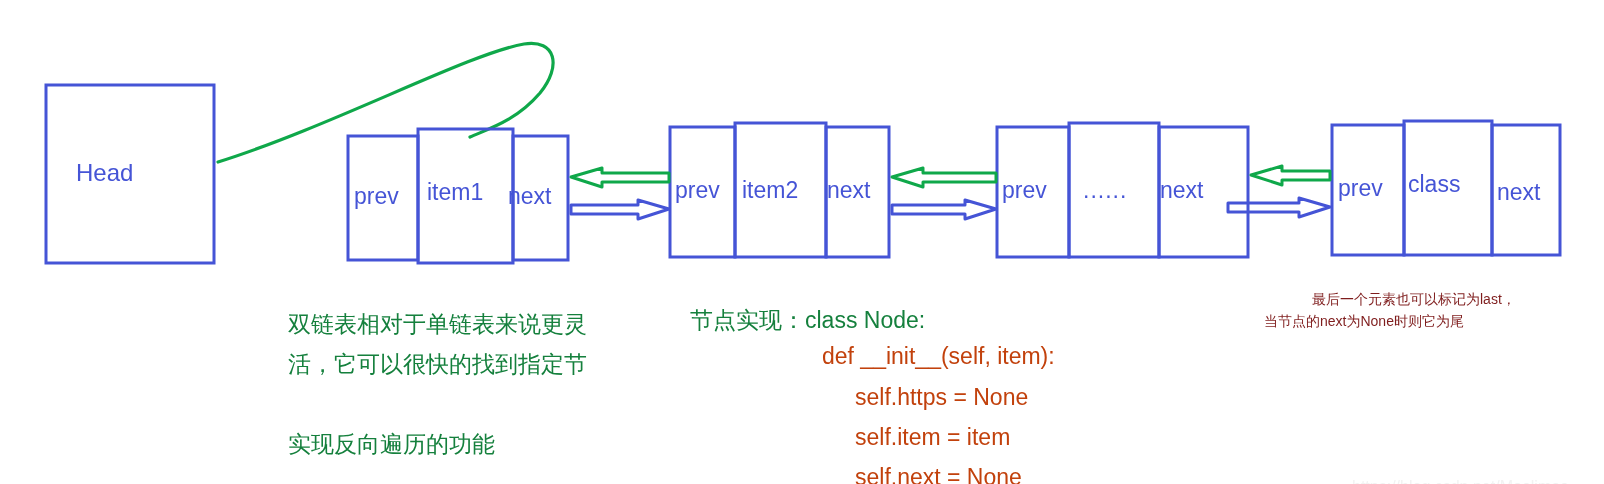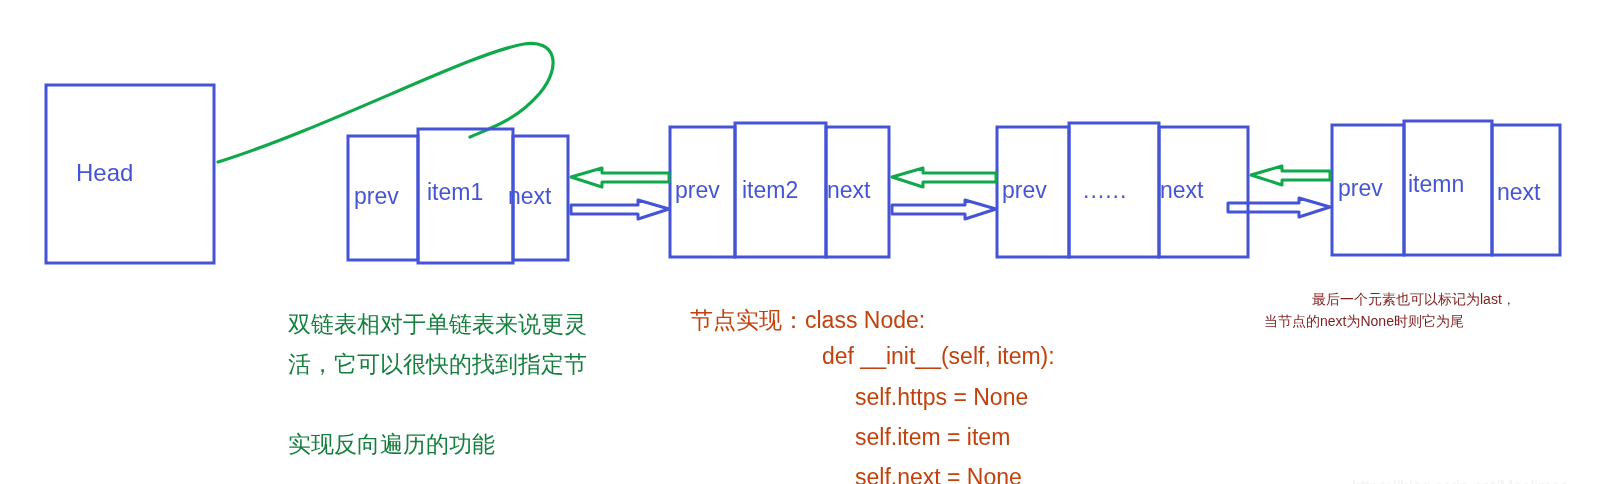--- a/index.html
+++ b/index.html
@@ -46,21 +46,21 @@
   .note {
     position: absolute;
     white-space: pre;
     line-height: 1.52;
   }
   .note-red {
     color: #15803d;
     font-size: 23px;
   }
   .note-green {
-    color: #c2410c;
+    color: #15803d;
     font-size: 23px;
   }
   .note-red-small {
     color: #7f1d1d;
     font-size: 14px;
     line-height: 1.45;
   }
   .code-line {
     position: absolute;
     color: #c2410c;
@@ -128,21 +128,21 @@
 
   <div class="box-label cell-label" style="left:675px; top:148px;">prev</div>
   <div class="box-label cell-label" style="left:742px; top:148px;">item2</div>
   <div class="box-label cell-label" style="left:827px; top:148px;">next</div>
 
   <div class="box-label cell-label" style="left:1002px; top:148px;">prev</div>
   <div class="box-label dots-label" style="left:1083px; top:148px;">......</div>
   <div class="box-label cell-label" style="left:1160px; top:148px;">next</div>
 
   <div class="box-label cell-label" style="left:1338px; top:146px;">prev</div>
-  <div class="box-label cell-label" style="left:1408px; top:142px;">itemn</div>
+  <div class="box-label cell-label" style="left:1408px; top:142px;">class</div>
   <div class="box-label cell-label" style="left:1497px; top:150px;">next</div>
 
   <div class="note note-red" style="left:288px; top:276px;">双链表相对于单链表来说更灵</div>
   <div class="note note-red" style="left:288px; top:316px;">活，它可以很快的找到指定节</div>
   <div class="note note-red" style="left:288px; top:396px;">实现反向遍历的功能</div>
 
   <div class="note note-green" style="left:690px; top:272px;">节点实现：class Node:</div>
 
   <div class="code-line" style="left:822px; top:312px;">def __init__(self, item):</div>
   <div class="code-line" style="left:855px; top:353px;">self.https = None</div>

